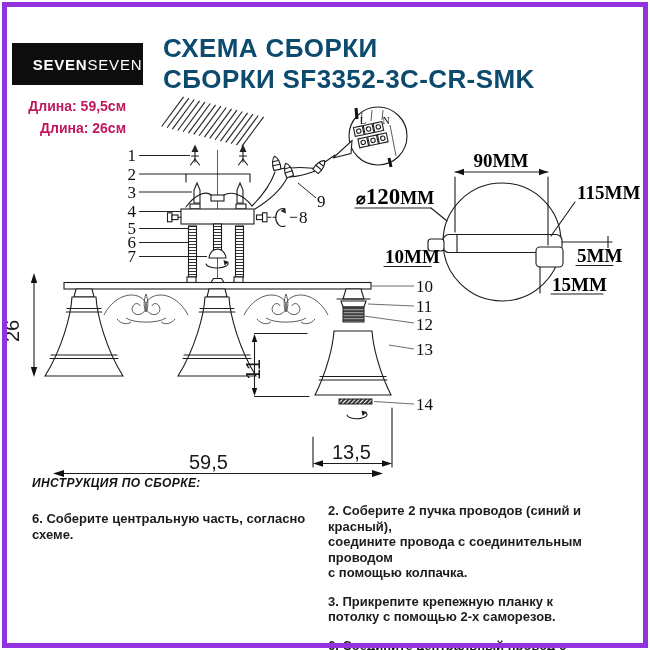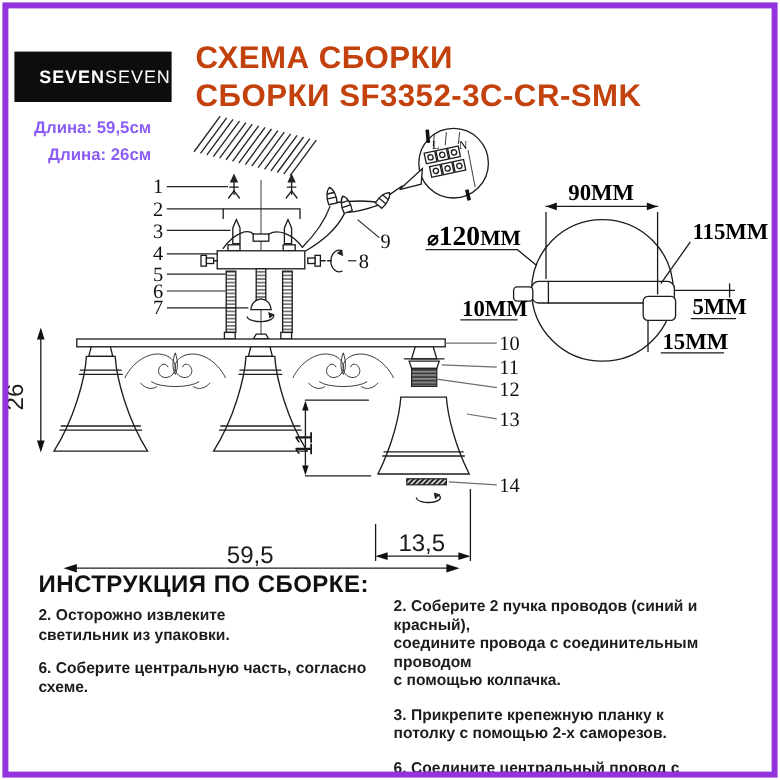--- a/index.html
+++ b/index.html
@@ -5,26 +5,26 @@
   html,body{margin:0;padding:0;background:#fff;}
   .page{position:relative;width:650px;height:650px;background:#fff;overflow:hidden;
         font-family:"Liberation Sans",sans-serif;color:#111;}
   .frame{position:absolute;inset:2px;border:5px solid #9233dd;pointer-events:none;z-index:10;}
   .logo{position:absolute;left:12px;top:43px;width:111px;height:42px;background:#0d0d0d;
         display:flex;align-items:center;justify-content:center;color:#fff;
         font-size:15px;letter-spacing:.8px;padding-left:20px;}
   .logo .b{font-weight:700;}
   .logo .t{font-weight:400;}
   .title{position:absolute;left:163px;top:33px;font-size:26px;font-weight:700;
-         letter-spacing:.4px;line-height:31px;color:#c2410c;}
+         letter-spacing:.4px;line-height:31px;color:#0c4a6e;}
   .specs{position:absolute;left:0px;top:96px;width:126px;text-align:right;
-         font-size:14px;font-weight:600;line-height:21.5px;color:#8b5cf6;}
+         font-size:14px;font-weight:600;line-height:21.5px;color:#be185d;}
   svg.diagram{position:absolute;left:0;top:0;}
   .instructions{position:absolute;left:32px;top:476px;width:592px;}
-  .instr-heading{font-size:20px;font-weight:700;letter-spacing:.4px;margin-bottom:6px;}
+  .instr-heading{font-size:12px;font-weight:700;letter-spacing:.4px;margin-bottom:21px;font-style:italic;}
   .cols{display:flex;}
   .col{width:296px;}
   .col.right{transform:translateY(-8px);width:296px;}
   .col p{margin:0 0 13px 0;font-size:13px;font-weight:600;line-height:15.5px;
          white-space:pre-line;color:#1c1c1c;}
   
   .ln{stroke:#1c1c1c;fill:none;stroke-width:1.1;stroke-linecap:round;}
   .lnthin{stroke:#333;fill:none;stroke-width:.8;}
   .lead{stroke:#6e6e6e;fill:none;stroke-width:1;}
   .fw{fill:#fff;}
@@ -321,22 +321,20 @@
       <polygon points="313,463.5 323,460.3 323,466.7" fill="#111"></polygon>
       <polygon points="392,463.5 382,460.3 382,466.7" fill="#111"></polygon>
       <text class="dimtxt" x="332" y="459">13,5</text>
     </g>
   </svg>
 
   <div class="instructions">
     <div class="instr-heading">ИНСТРУКЦИЯ ПО СБОРКЕ:</div>
     <div class="cols">
       <div class="col">
-        <p>2. Осторожно извлеките
-светильник из упаковки.</p>
         <p>6. Соберите центральную часть, согласно схеме.</p>
       </div>
       <div class="col right">
         <p>2. Соберите 2 пучка проводов (синий и красный),
 соедините провода с соединительным проводом
 с помощью колпачка.</p>
         <p>3. Прикрепите крепежную планку к
 потолку с помощью 2-х саморезов.</p>
         <p>6. Соедините центральный провод с проводом
 электросети с помощью клемной колодки.</p>

